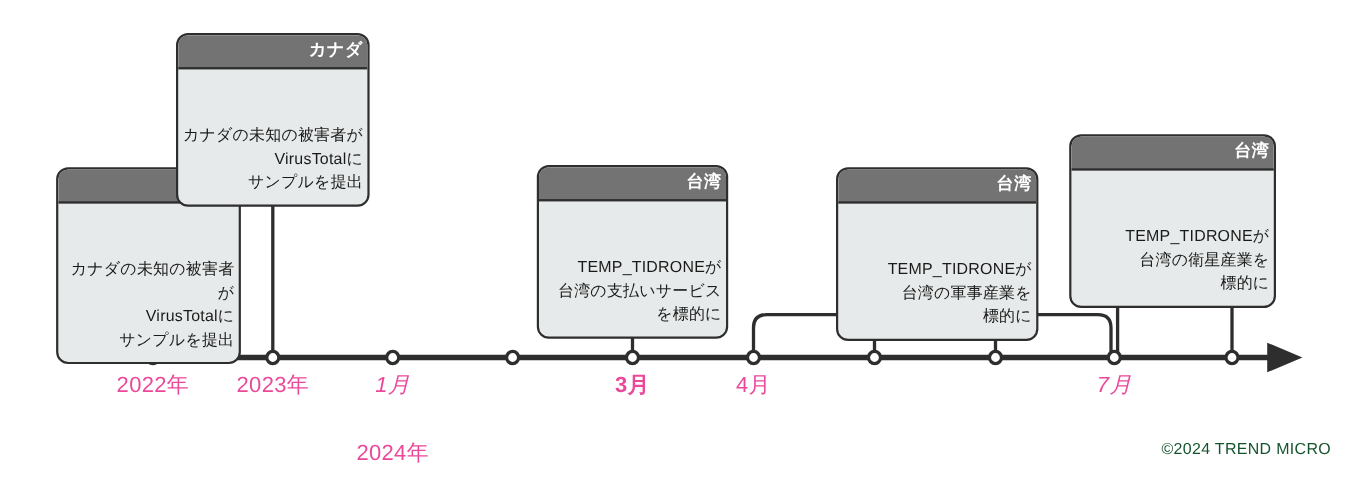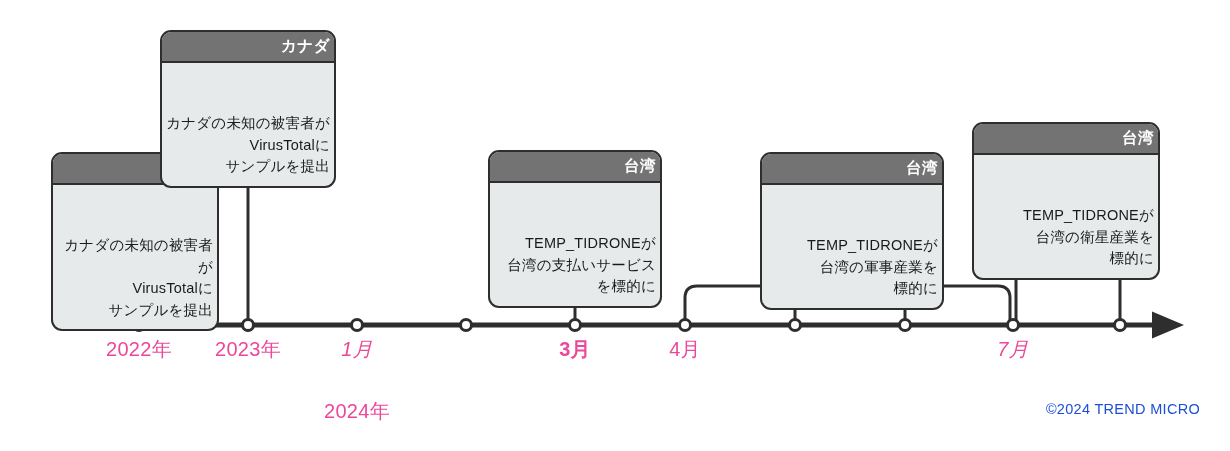--- a/index.html
+++ b/index.html
@@ -55,24 +55,24 @@
     position: absolute;
     width: 120px;
     text-align: center;
     font-size: 20px;
     font-weight: 500;
     color: #ec4899;
     letter-spacing: 0.3px;
   }
   .copyright {
     position: absolute;
-    right: 30px;
+    right: 20px;
     top: 401px;
     font-size: 14.5px;
-    color: #1d4ed8;
+    color: #14532d;
     letter-spacing: 0.3px;
   }
 </style>
 </head>
 <body>
 
 <div class="canvas">
 
   <svg width="1230" height="451" viewBox="0 0 1230 451">
 

